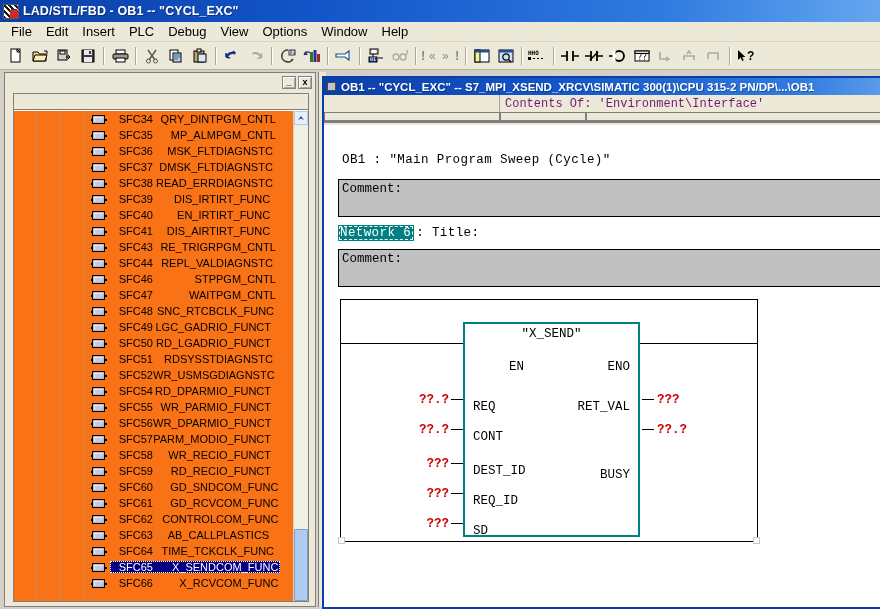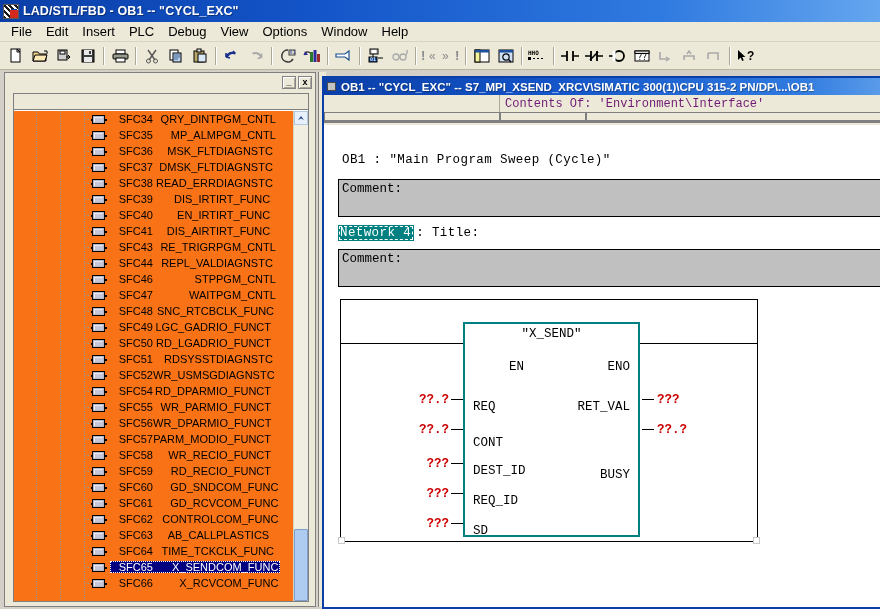--- a/index.html
+++ b/index.html
@@ -735,42 +735,42 @@
 
     <div class="codearea">
 
       <div class="mono ob1line">OB1 :   "Main Program Sweep (Cycle)"</div>
 
       <div class="cmtbox cmt1">
         <span class="mono">Comment:</span>
       </div>
 
       <div class="netline mono">
-        <span class="nethl">Network 4</span>
+        <span class="nethl">Network 6</span>
         <span class="netrest">: Title:</span>
       </div>
 
       <div class="cmtbox cmt2">
         <span class="mono">Comment:</span>
       </div>
 
       <div class="ldrframe">
 
         <div class="sel-h" style="left:-3px;bottom:-3px;"></div>
         <div class="sel-h" style="right:-3px;bottom:-3px;"></div>
 
         <div class="rail raill"></div>
         <div class="rail railr"></div>
 
         <div class="fbd">
           <div class="fbdtitle mono">"X_SEND"</div>
 
           <div class="pin pin-in mono" style="top:36px;margin-left:36px;">EN</div>
           <div class="pin pin-in mono" style="top:76px;">REQ</div>
-          <div class="pin pin-in mono" style="top:112px;">CONT</div>
+          <div class="pin pin-in mono" style="top:106px;">CONT</div>
           <div class="pin pin-in mono" style="top:140px;">DEST_ID</div>
           <div class="pin pin-in mono" style="top:170px;">REQ_ID</div>
           <div class="pin pin-in mono" style="top:200px;">SD</div>
 
           <div class="pin pin-out mono" style="top:36px;">ENO</div>
           <div class="pin pin-out mono" style="top:76px;">RET_VAL</div>
           <div class="pin pin-out mono" style="top:106px;margin-top:38px;">BUSY</div>
         </div>
 
         <div class="stub" style="left:110px;top:99px;"></div>

